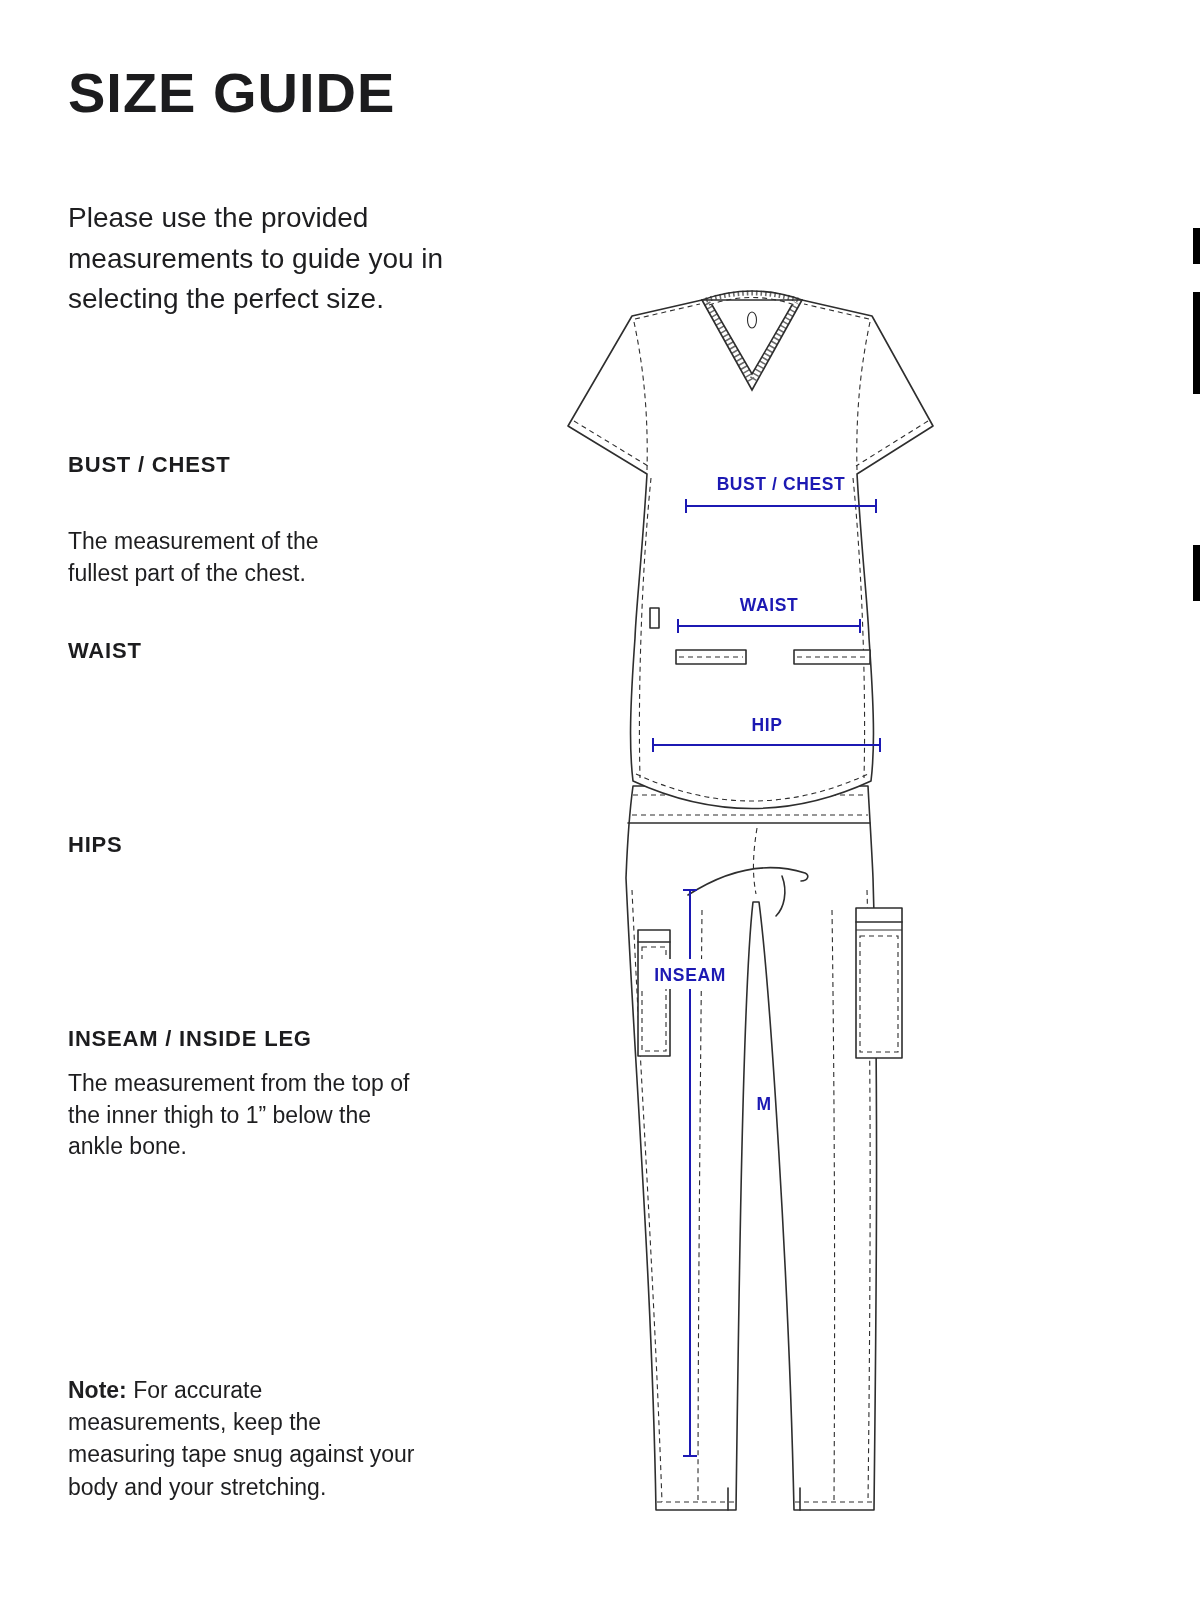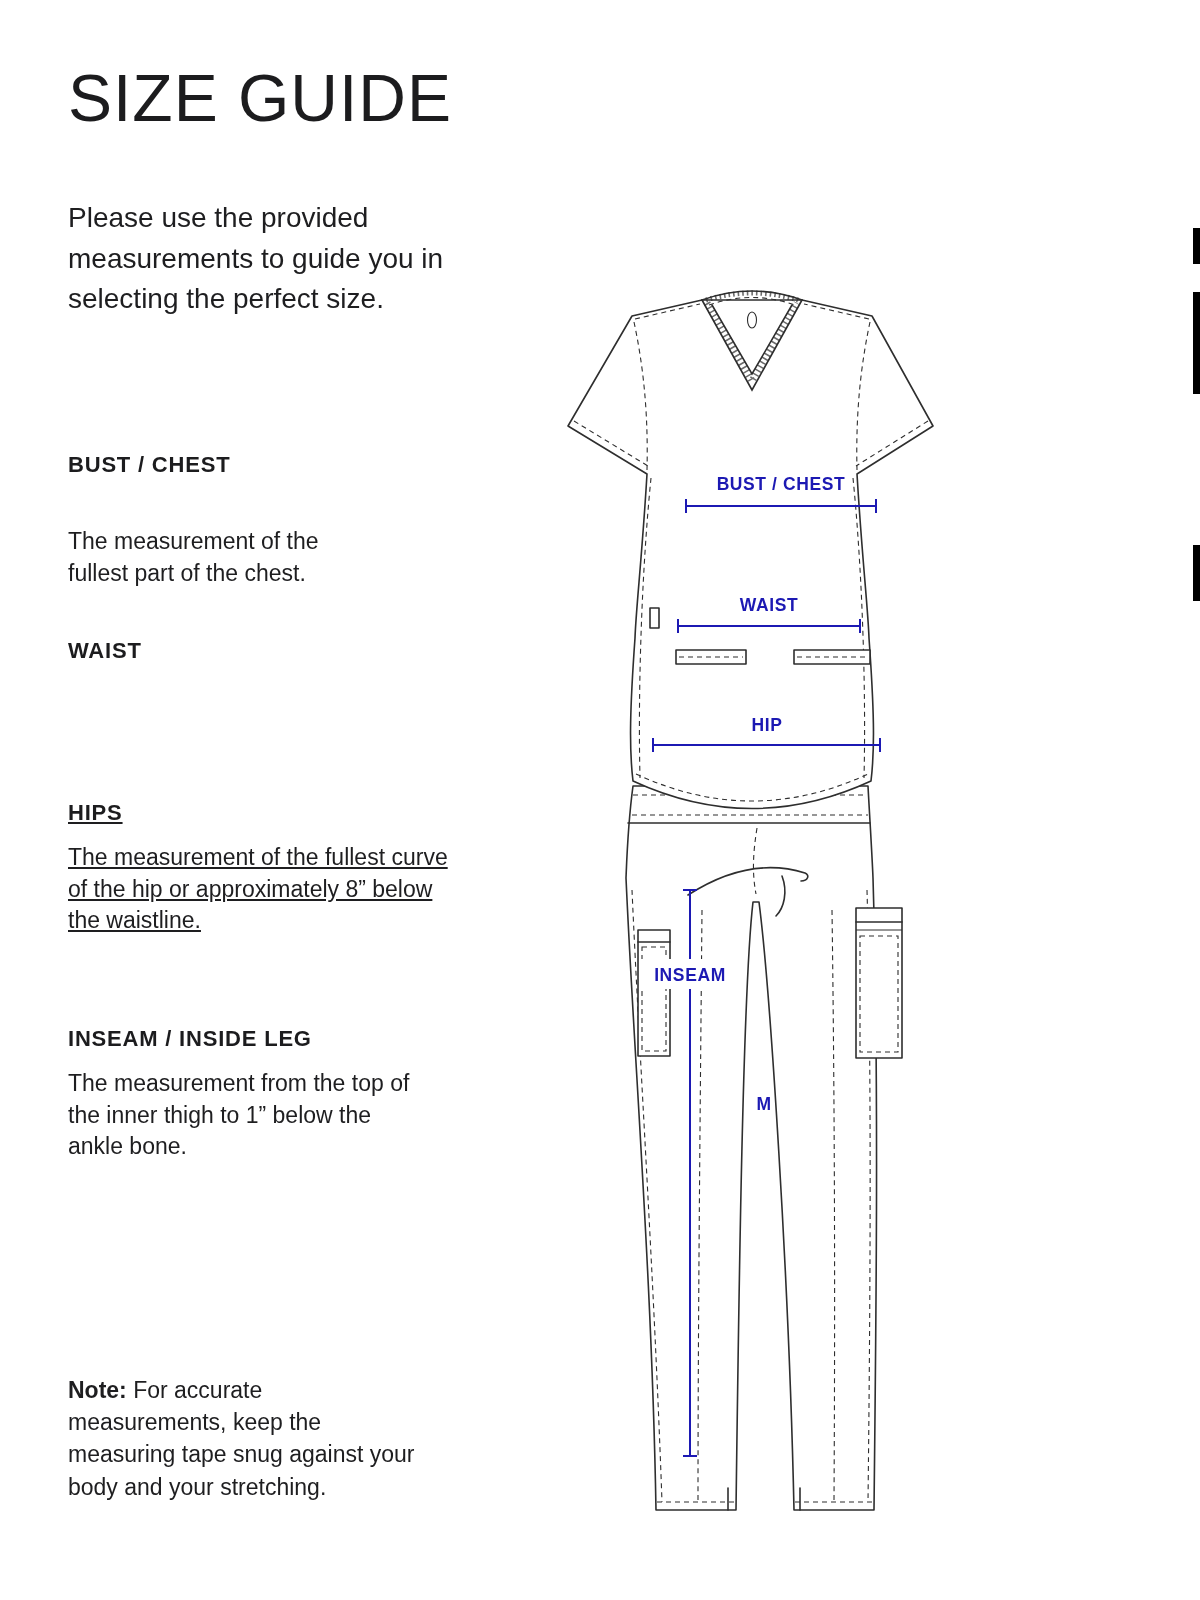--- a/index.html
+++ b/index.html
@@ -2,34 +2,34 @@
 <html><head>
 <meta charset="utf-8">
 <style>
   html,body { margin:0; padding:0; background:#ffffff; }
   .page {
     position:relative; width:1200px; height:1600px; background:#ffffff;
     font-family:"Liberation Sans", sans-serif; color:#1e1e20; overflow:hidden;
   }
   .title {
     position:absolute; left:68px; top:60px;
-    font-size:66px; font-weight:normal; letter-spacing:1px; color:#1c1c1e;
+    font-size:56px; font-weight:bold; letter-spacing:1px; color:#1c1c1e;
   }
   .intro {
     position:absolute; left:68px; top:178px; width:470px;
     font-size:28px; line-height:1.45;margin-top:20px;
   }
   .section { position:absolute; left:68px; }
   .section h3 {
     margin:0 0 16px 0; font-size:22px; font-weight:bold; letter-spacing:0.8px; color:#1c1c1e;
   }
   .section p { margin:0; font-size:23px; line-height:1.38; }
   .s1 { top:452px; } .s1 p { width:300px;margin-top:48px; }
   .s2 { top:638px; } .s2 p { width:312px; }
-  .s3 { top:800px;text-decoration:underline; } .s3 p { width:382px; }
+  .s3 { top:832px; } .s3 p { width:382px; }
   .s4 { top:1026px; } .s4 p { width:360px; }
   .note {
     position:absolute; left:68px; top:1374px; width:352px;
     font-size:23px; line-height:1.4;
   }
   .note b { font-weight:bold;text-align:center; }
   .diagram { position:absolute; left:538px; top:278px; }
   .artifact { position:absolute; right:0; width:7px; background:#000; }
   .a1 { top:228px; height:36px; }
   .a2 { top:292px; height:102px; }
@@ -61,21 +61,20 @@
     <h3>BUST / CHEST</h3>
     <p>The measurement of the fullest part of the chest.</p>
   </div>
 
   <div class="section s2">
     <h3>WAIST</h3>
   </div>
 
   <div class="section s3">
     <h3>HIPS</h3>
-    <p>The measurement of the fullest curve of the hip or approximately 8” below the waistline.</p>
   </div>
 
   <div class="section s4">
     <h3>INSEAM / INSIDE LEG</h3>
     <p>The measurement from the top of the inner thigh to 1” below the ankle bone.</p>
   </div>
 
   <div class="note">
     <b>Note:</b>
     <span>For accurate measurements, keep the measuring tape snug against your body and your stretching.</span>

